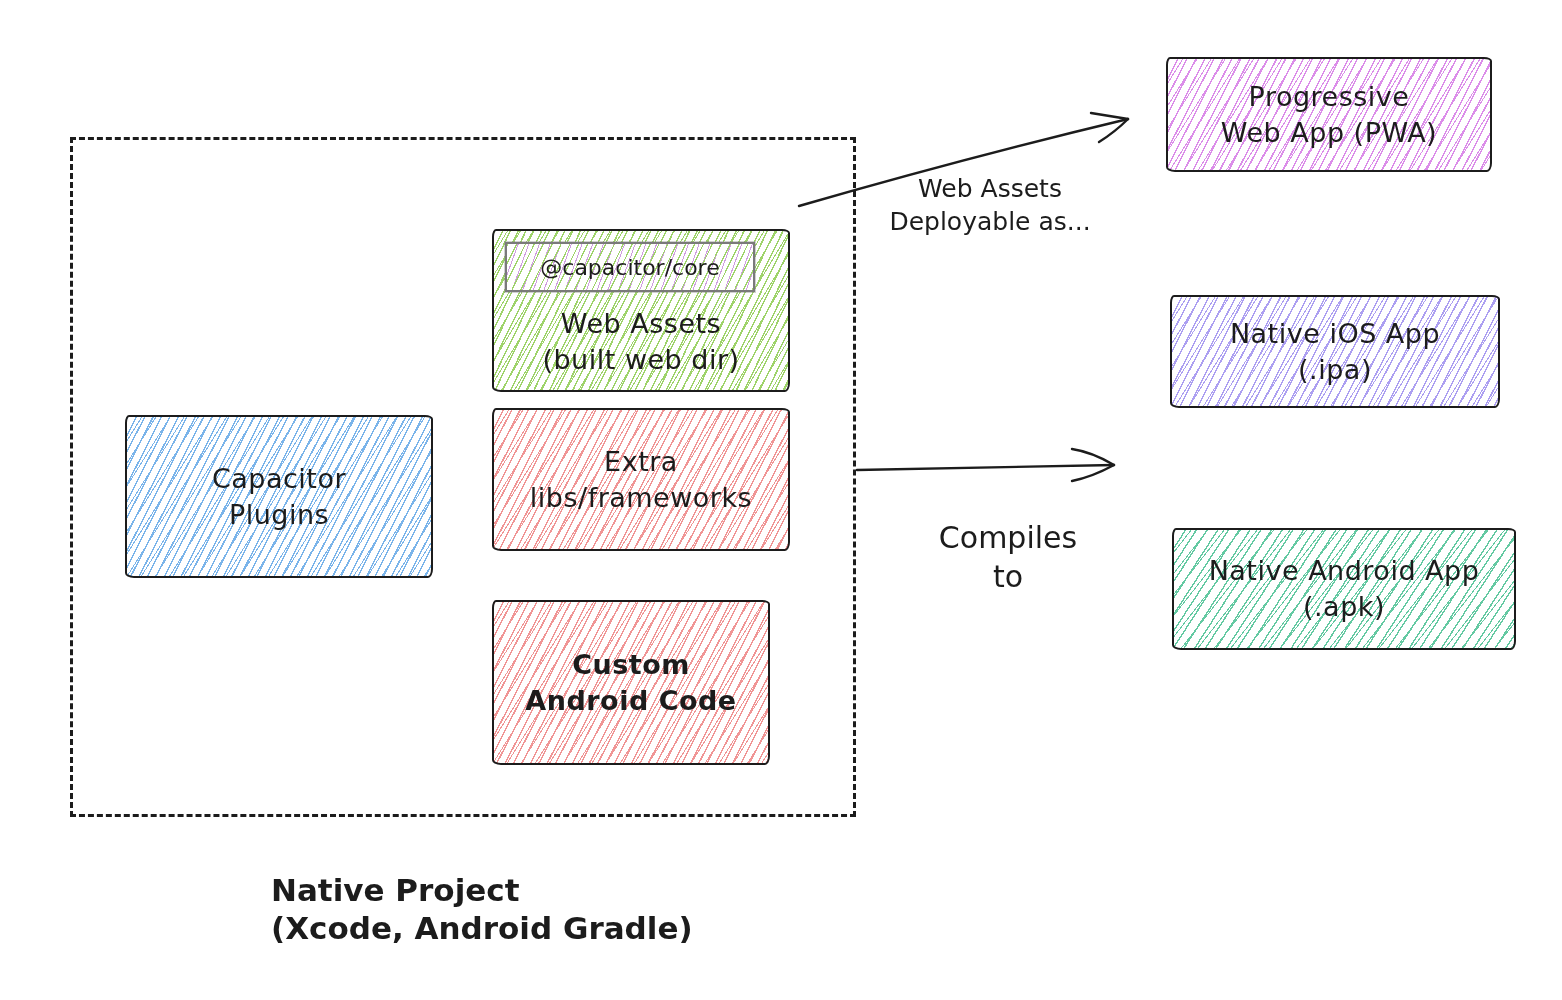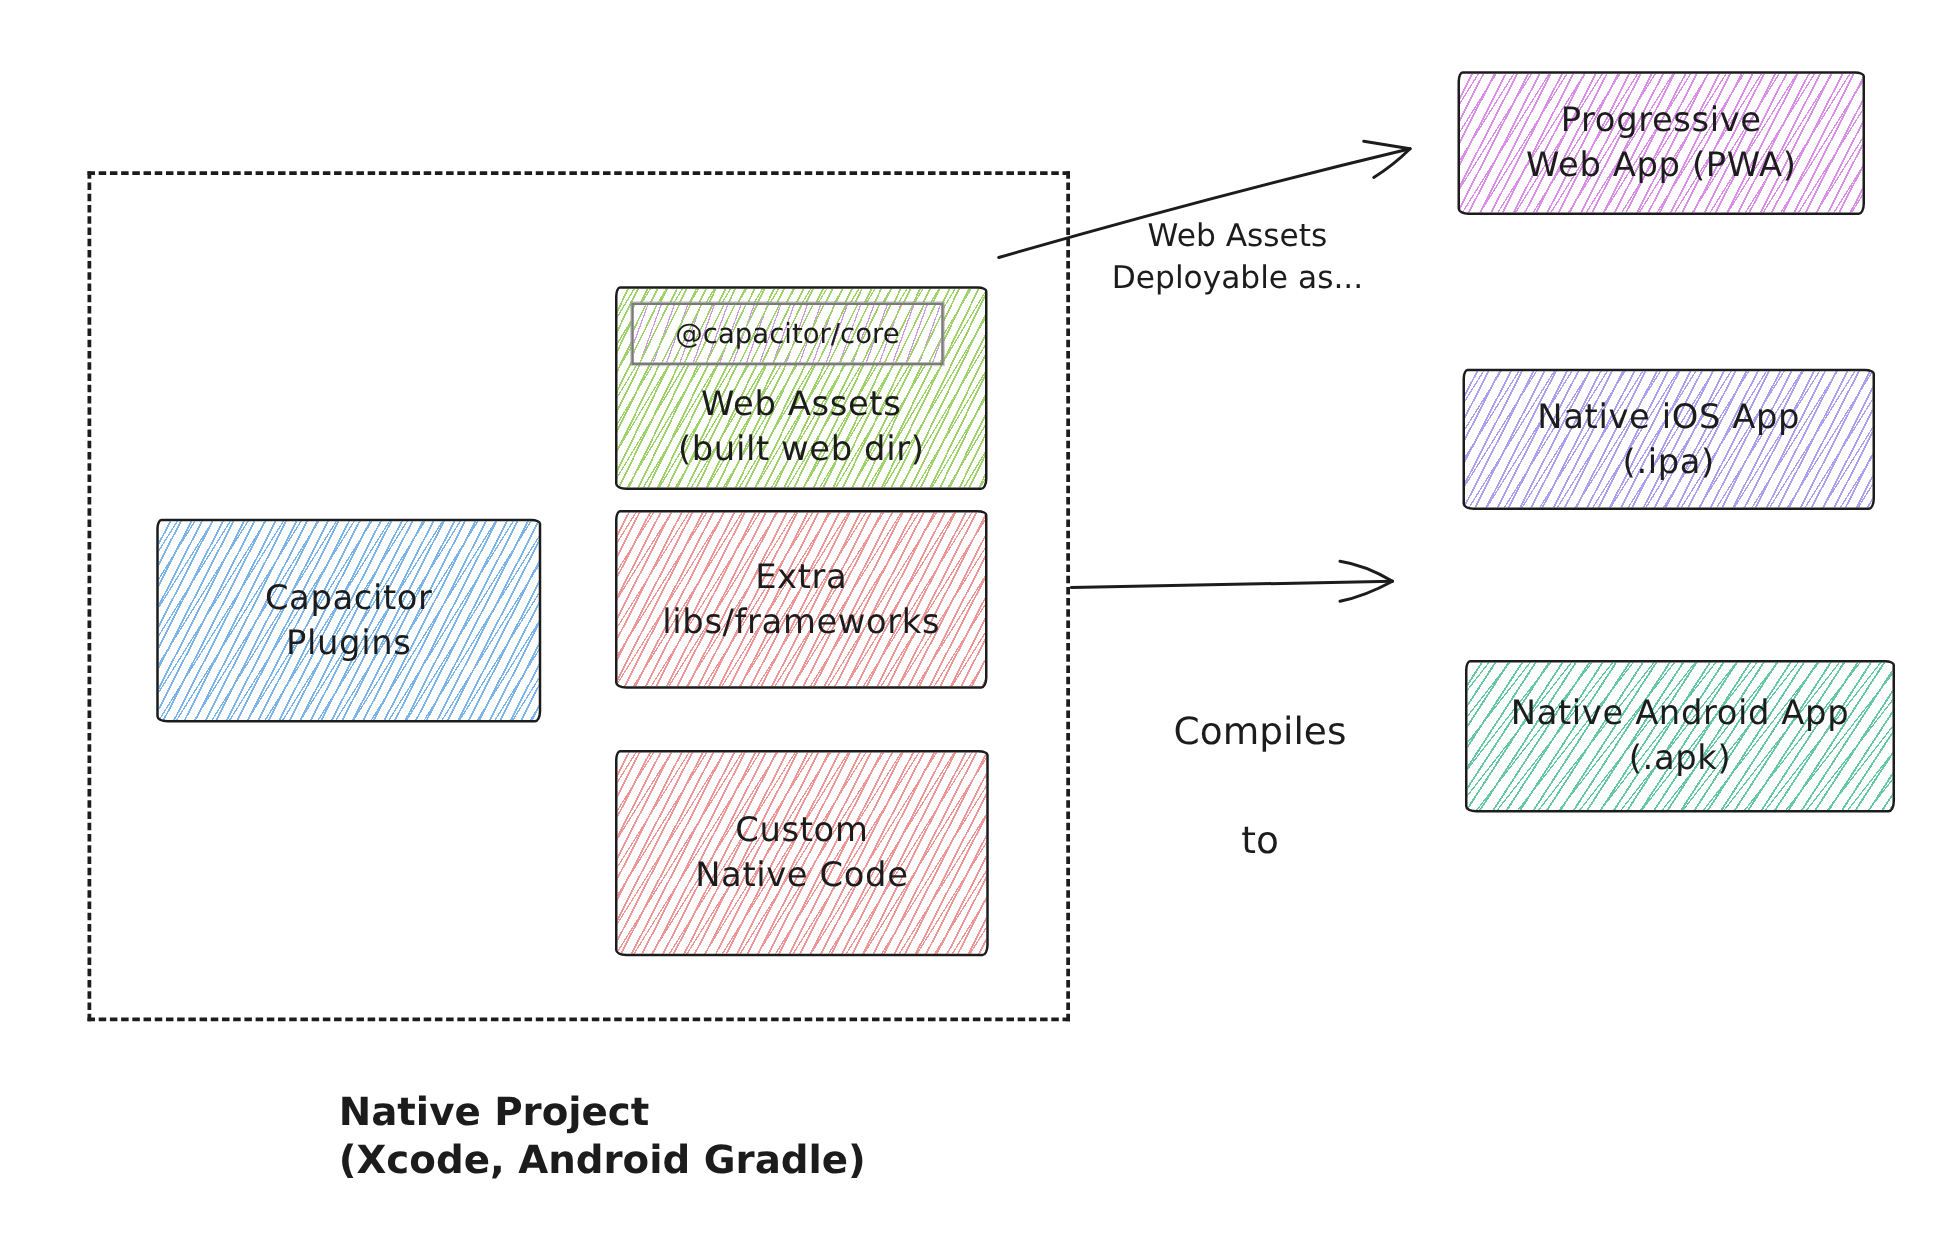--- a/index.html
+++ b/index.html
@@ -111,21 +111,20 @@
   }
   .float-label .lab-line {
     display: block;
     font-size: 25px;
     line-height: 33px;
     white-space: nowrap;
   }
   .float-label.big .lab-line {
     font-size: 30px;
     line-height: 39px;
-    margin-top: 48px;
   }
   .caption {
     position: absolute;
     text-align: left;
     font-weight: bold;
   }
   .caption .cap-line {
     display: block;
     font-size: 31px;
     line-height: 38px;
@@ -166,23 +165,23 @@
   <div class="box hatch-blue" style="left:125px; top:415px; width:308px; height:163px;">
     <span class="line">Capacitor</span>
     <span class="line">Plugins</span>
   </div>
 
   <div class="box hatch-red" style="left:492px; top:408px; width:298px; height:143px;">
     <span class="line">Extra</span>
     <span class="line">libs/frameworks</span>
   </div>
 
-  <div class="box hatch-red" style="left:492px; top:600px; width:299px; height:165px;">
+  <div class="box hatch-red" style="left:492px; top:600px; width:278px; height:165px;font-weight:bold;">
     <span class="line">Custom</span>
-    <span class="line">Native Code</span>
+    <span class="line">Android Code</span>
   </div>
 
   <div class="box hatch-magenta" style="left:1166px; top:57px; width:326px; height:115px;">
     <span class="line">Progressive</span>
     <span class="line">Web App (PWA)</span>
   </div>
 
   <div class="box hatch-periwinkle" style="left:1170px; top:295px; width:330px; height:113px;">
     <span class="line">Native iOS App</span>
     <span class="line">(.ipa)</span>

